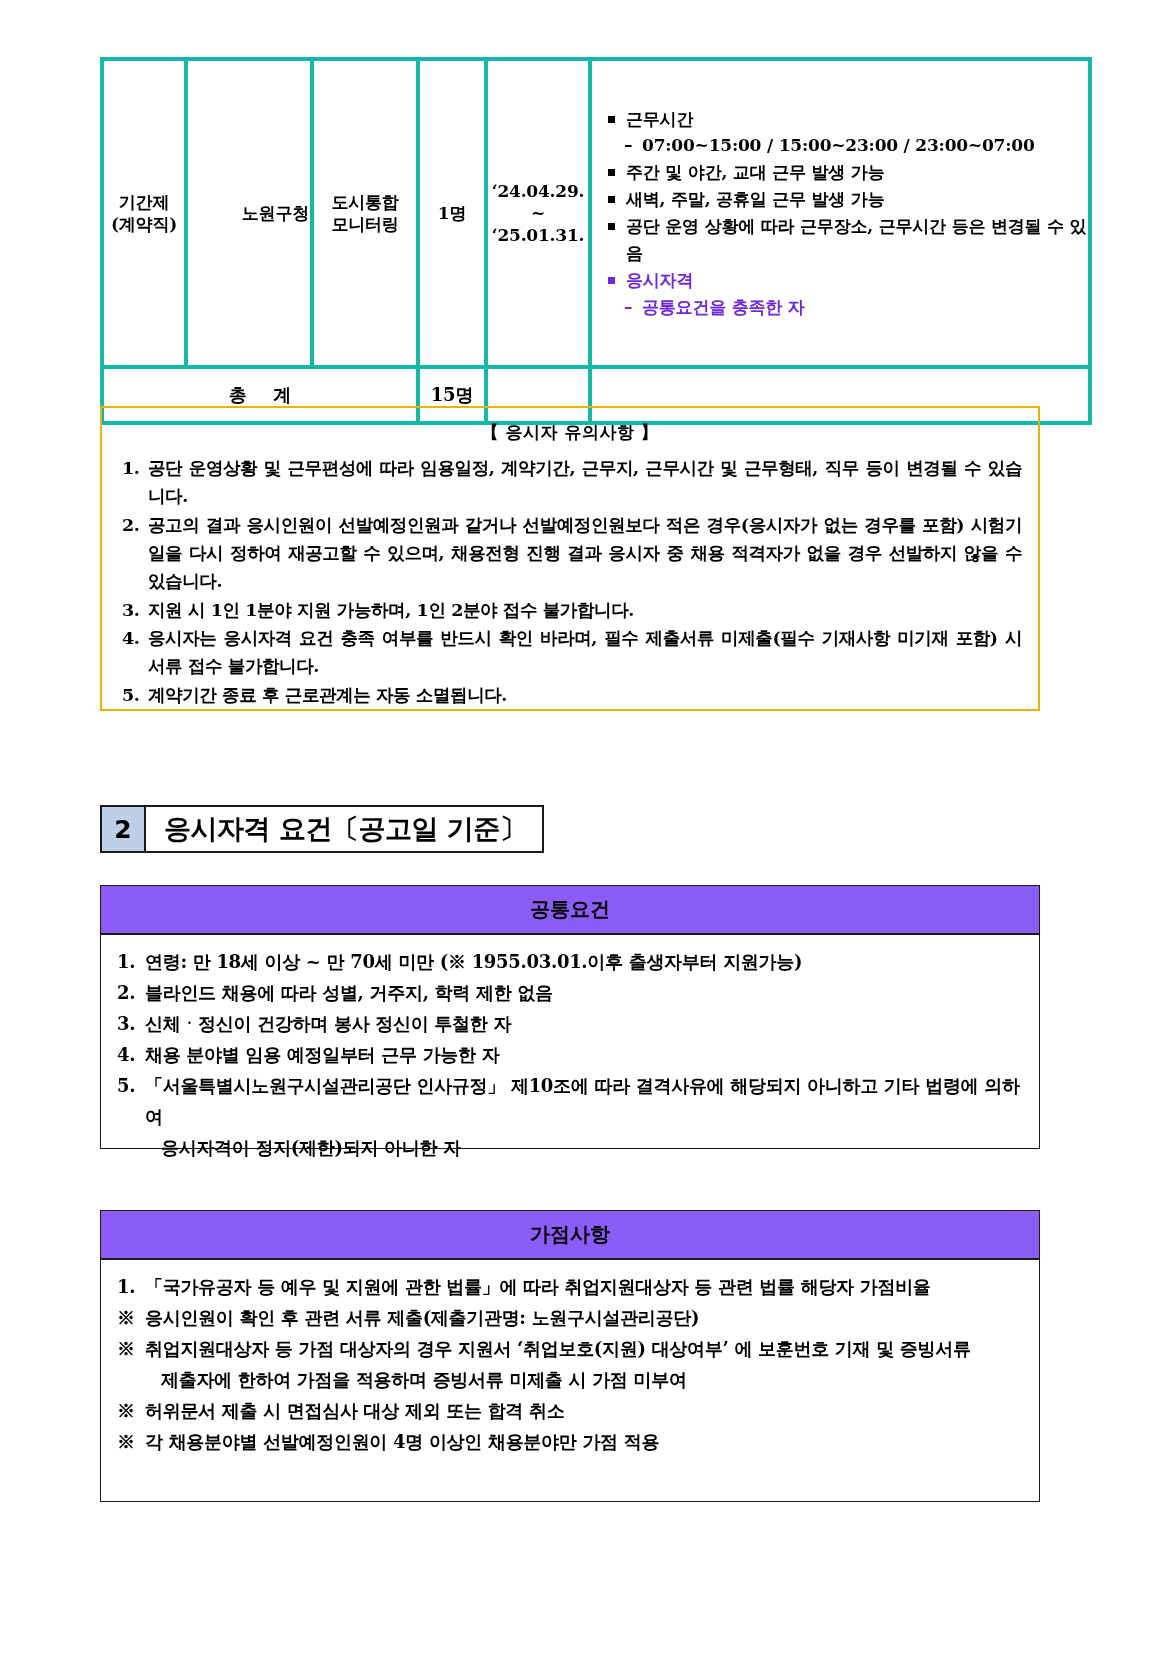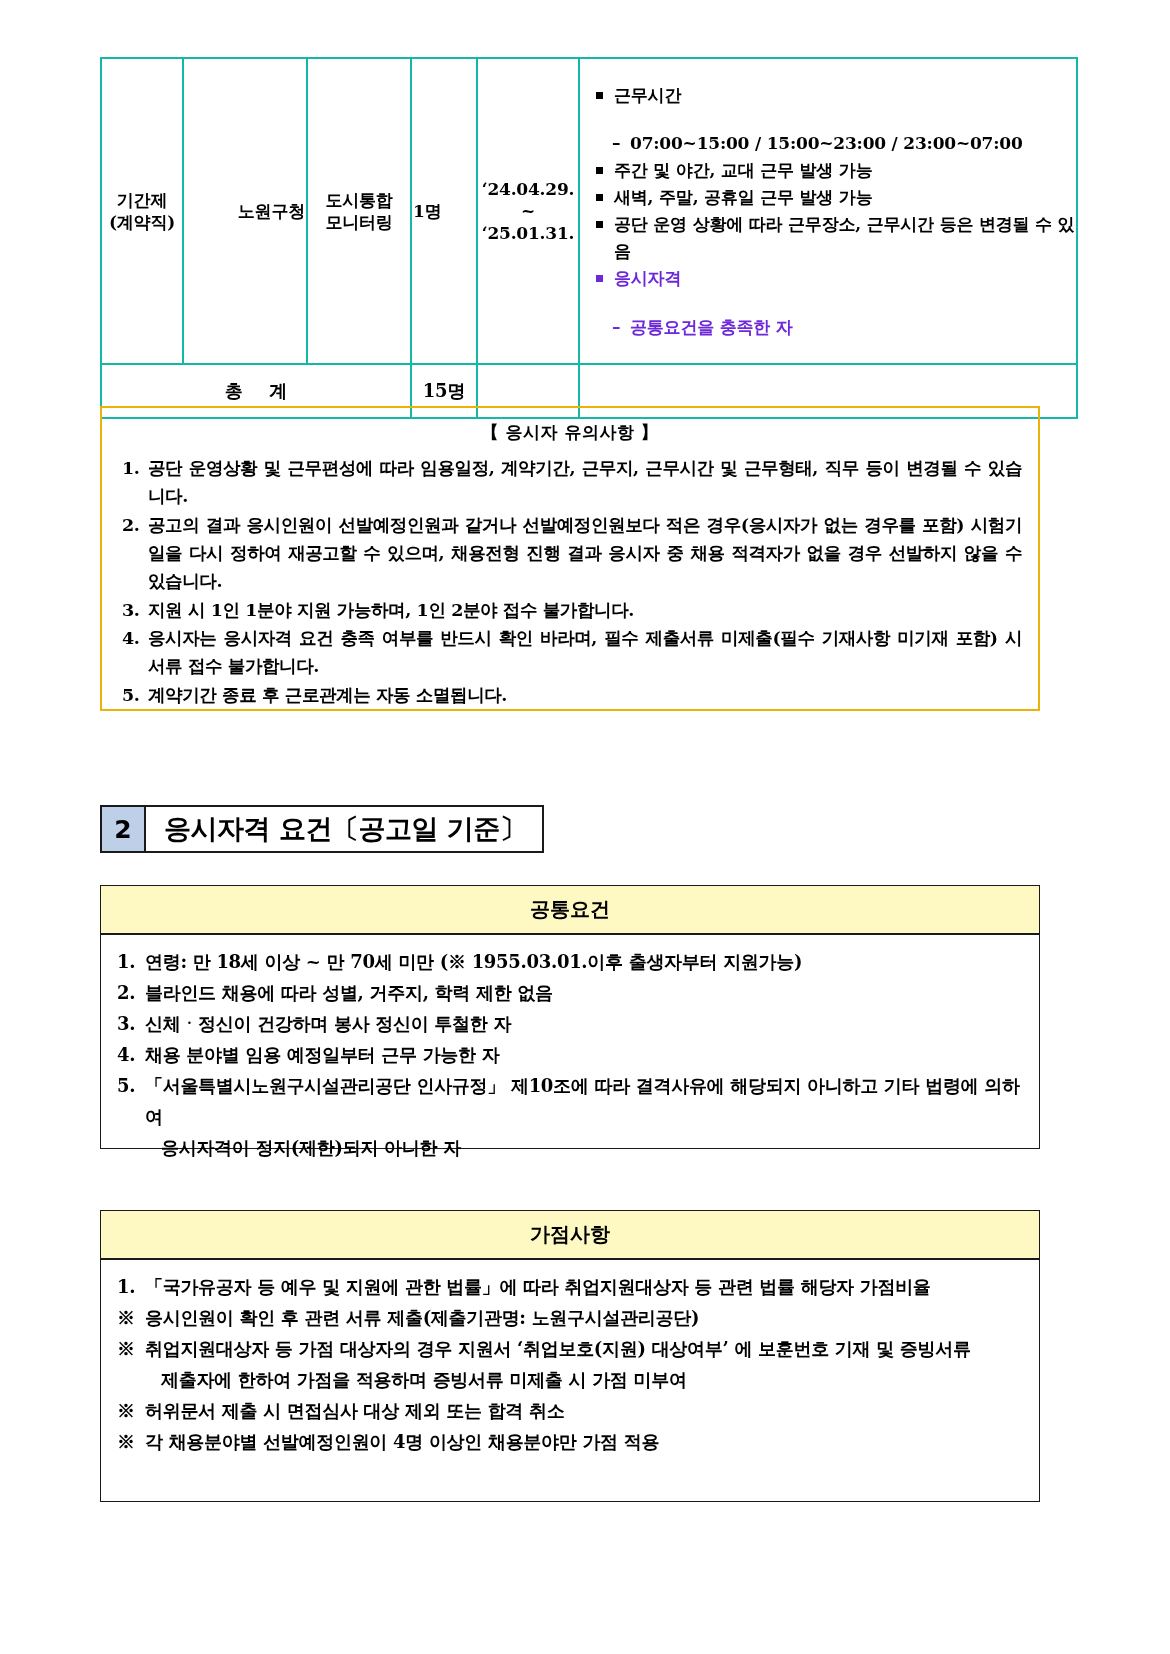--- a/index.html
+++ b/index.html
@@ -25,30 +25,30 @@
   
   .recruit-table {
     position: absolute;
     left: 100px;
     top: 57px;
     width: 940px;
     border-collapse: collapse;
     table-layout: fixed;
   }
   .recruit-table td {
-    border: 2px solid #14b8a6;
+    border: 4px solid #14b8a6;
     vertical-align: middle;
     font-size: 17px;
     font-weight: bold;
     letter-spacing: -0.2px;
   }
   .c-type   { width: 78px;  text-align: center; line-height: 1.32; }
   .c-org    { width: 120px; text-align: right; }
   .c-duty   { width: 100px; text-align: center; line-height: 1.32; }
-  .c-count  { width: 62px;  }
+  .c-count  { width: 62px;  text-align: center; }
   .c-period { width: 98px;  text-align: center; line-height: 1.30; }
   .c-notes  { width: 482px; padding: 10px 0 10px 14px; }
 
   .row-main td { height: 284px; }
   .row-total td { height: 50px; text-align: center; font-size: 18px; }
   .spaced { letter-spacing: 10px; padding-left: 10px; }
 
   
   ul.notes {
     list-style: none;
@@ -66,21 +66,20 @@
     content: "";
     position: absolute;
     left: 2px;
     top: 10px;
     width: 7px;
     height: 7px;
     background: currentColor;
   }
   ul.notes > li.dash {
     padding-left: 36px;
-    margin-top: 22px;
   }
   ul.notes > li.dash::before {
     content: "\2013";
     position: absolute;
     left: 18px;
     top: 0;
     font-weight: bold;
   }
   li.blue { color: #6d28d9; }
   .times-num {
@@ -159,21 +158,21 @@
   }
 
   
   .req-block {
     position: absolute;
     left: 100px;
     width: 940px;
     box-sizing: border-box;
   }
   .req-header {
-    background: #fef9c3;
+    background: #8b5cf6;
     border: 1px solid #1a1a1a;
     border-bottom: 2px solid #1a1a1a;
     text-align: center;
     font-size: 20px;
     font-weight: bold;
     padding: 10px 0 10px 0;
     font-family: "DejaVu Sans", "Liberation Sans", sans-serif;
     box-sizing: border-box;
   }
   .req-body {

